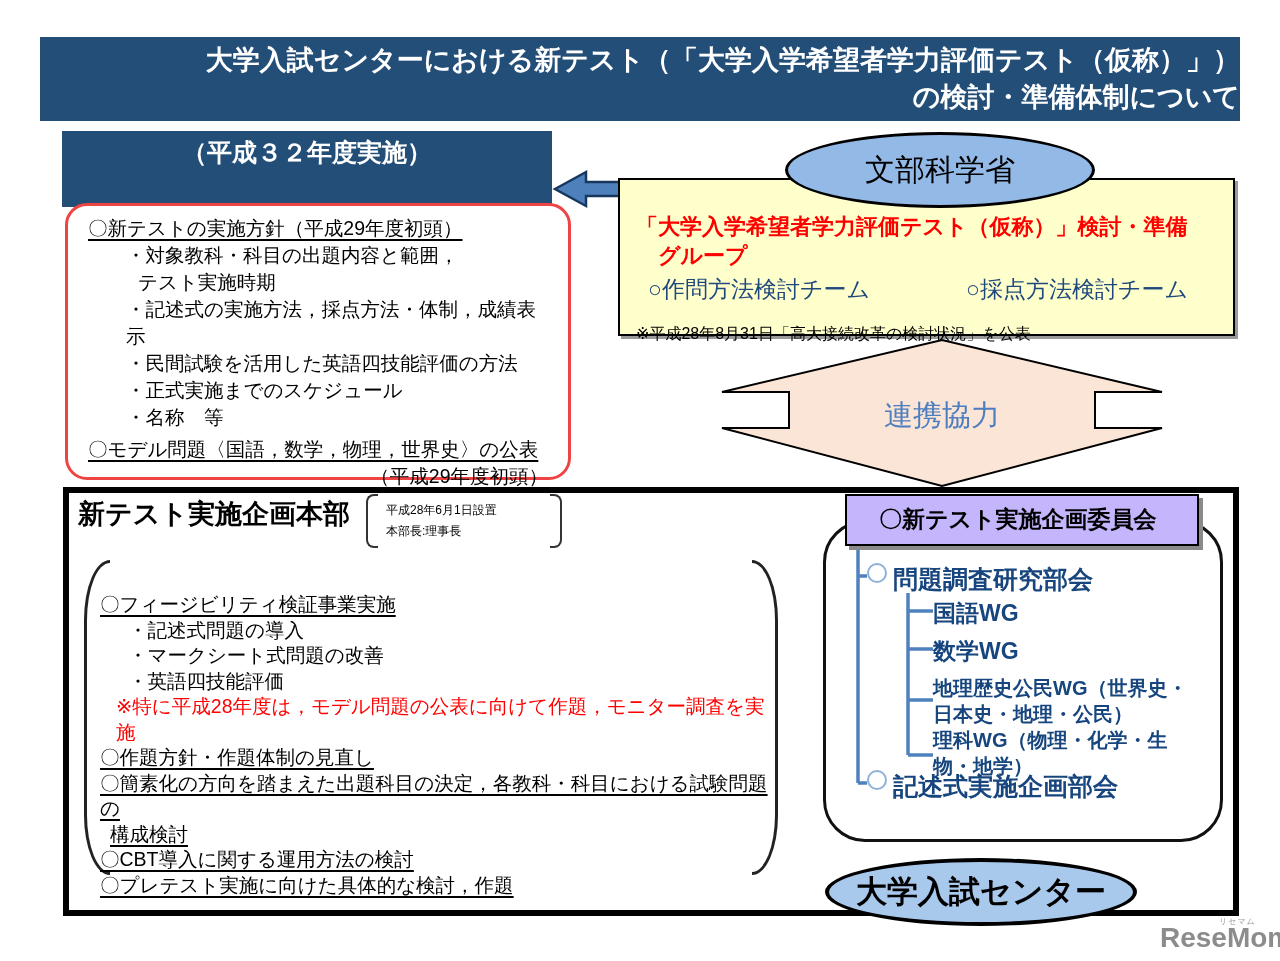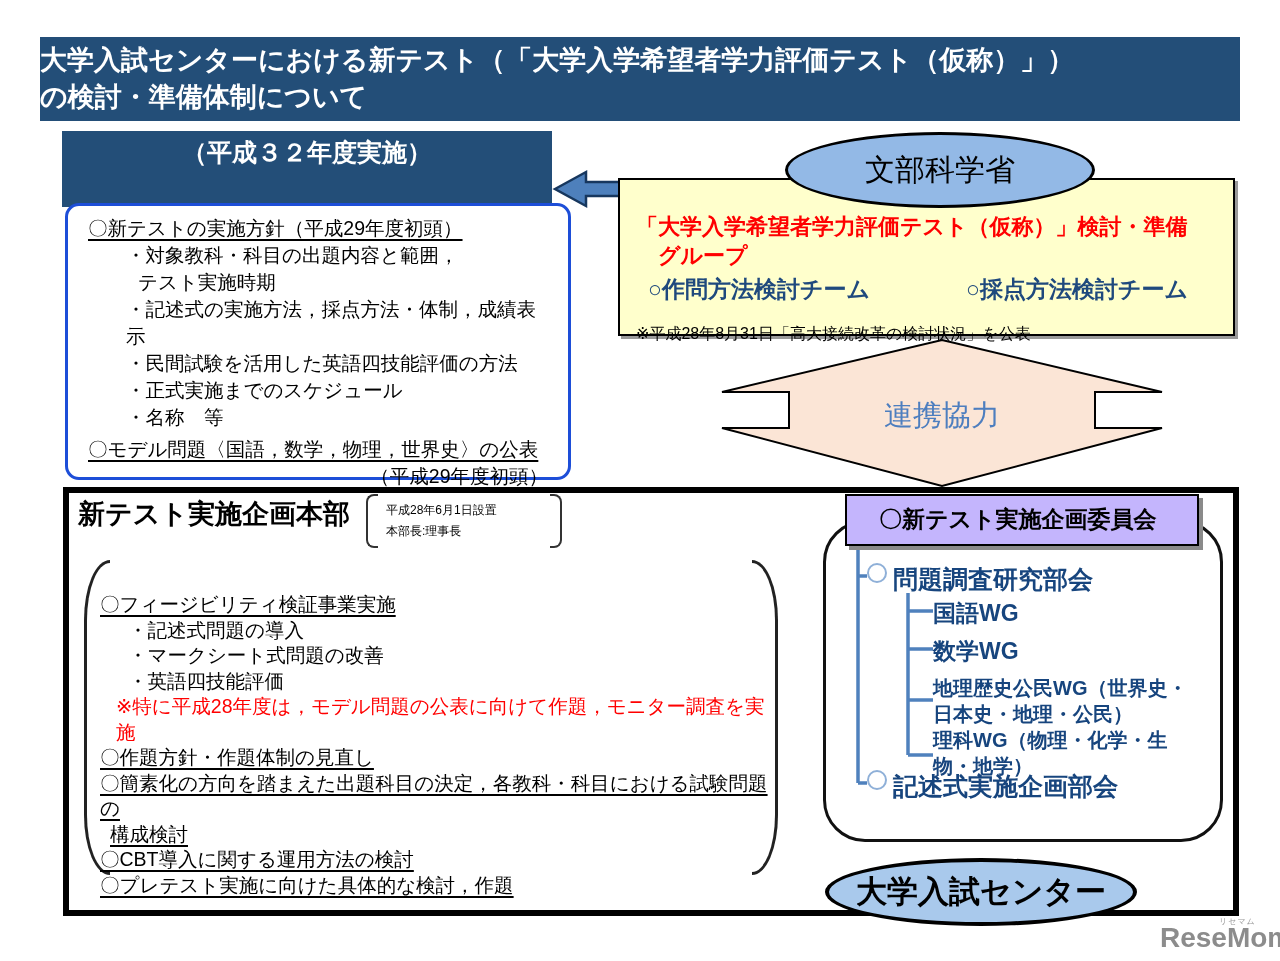--- a/index.html
+++ b/index.html
@@ -4,48 +4,48 @@
 <style>
   html,body{margin:0;padding:0;background:#fff;}
   #root{
     position:relative;width:1280px;height:961px;background:#fff;overflow:hidden;
     font-family:"Liberation Sans","DejaVu Sans",sans-serif;color:#000;
   }
   .abs{position:absolute;}
 
   
   .banner{left:40px;top:37px;width:1200px;height:84px;background:#234E78;
-    color:#fff;font-weight:bold;font-size:27px;line-height:37px;text-align:left;padding-top:5px;box-sizing:border-box;}
+    color:#fff;font-weight:bold;font-size:27px;line-height:37px;text-align:right;padding-top:5px;box-sizing:border-box;}
 
   
   .testbox{left:62px;top:131px;width:490px;height:76px;background:#234E78;
     color:#fff;font-weight:bold;font-size:25px;line-height:35px;text-align:center;padding-top:4px;box-sizing:border-box;}
 
   
-  .policybox{left:65px;top:203px;width:506px;height:277px;border:3px solid #1d4ed8;border-radius:14px;background:#fff;
+  .policybox{left:65px;top:203px;width:506px;height:277px;border:3px solid #ef4444;border-radius:22px;background:#fff;
     box-sizing:border-box;padding:9px 14px 0 20px;font-size:19.5px;line-height:27px;}
   .policybox .u{text-decoration:underline;text-underline-offset:4px;text-decoration-thickness:2px;}
   .ind1{padding-left:38px;}
   .ind2{padding-left:50px;}
   .right{text-align:right;padding-right:6px;}
   .mt6{margin-top:5px;}
 
   
   .arrowleft{left:552px;top:168px;width:78px;height:42px;}
 
   
   .mext{left:785px;top:132px;width:310px;height:76px;background:#93B9E6;border:3.5px solid #000;border-radius:50%;
     text-align:center;line-height:70px;font-size:30px;font-weight:500;box-sizing:border-box;z-index:5;}
 
   
   .groupbox{left:618px;top:178px;width:617px;height:158px;background:#FFFFCC;border:2px solid #000;
     box-shadow:3px 3px 0 #9a9a9a;box-sizing:border-box;padding:32px 10px 0 16px;z-index:2;}
   .groupbox .t1,.groupbox .t2{color:#FF0000;font-weight:bold;font-size:22px;line-height:29px;}
   .groupbox .t2{padding-left:22px;}
-  .teams{display:flex;margin-top:4px;font-size:23px;font-weight:bold;color:#1F497D;}
+  .teams{display:flex;margin-top:4px;font-size:23px;font-weight:normal;color:#1F497D;}
   .teams .team1{margin-left:12px;}
   .teams .team2{margin-left:96px;}
   .groupbox .note{margin-top:19px;font-size:16px;color:#000;}
 
   
   .coopsvg{left:718px;top:338px;width:448px;height:150px;}
   .cooplabel{left:718px;top:396px;width:448px;text-align:center;font-size:29px;font-weight:500;color:#4D7EBF;z-index:3;}
 
   
   .hqbox{left:63px;top:487px;width:1176px;height:429px;border:6px solid #000;box-sizing:border-box;background:#fff;}

